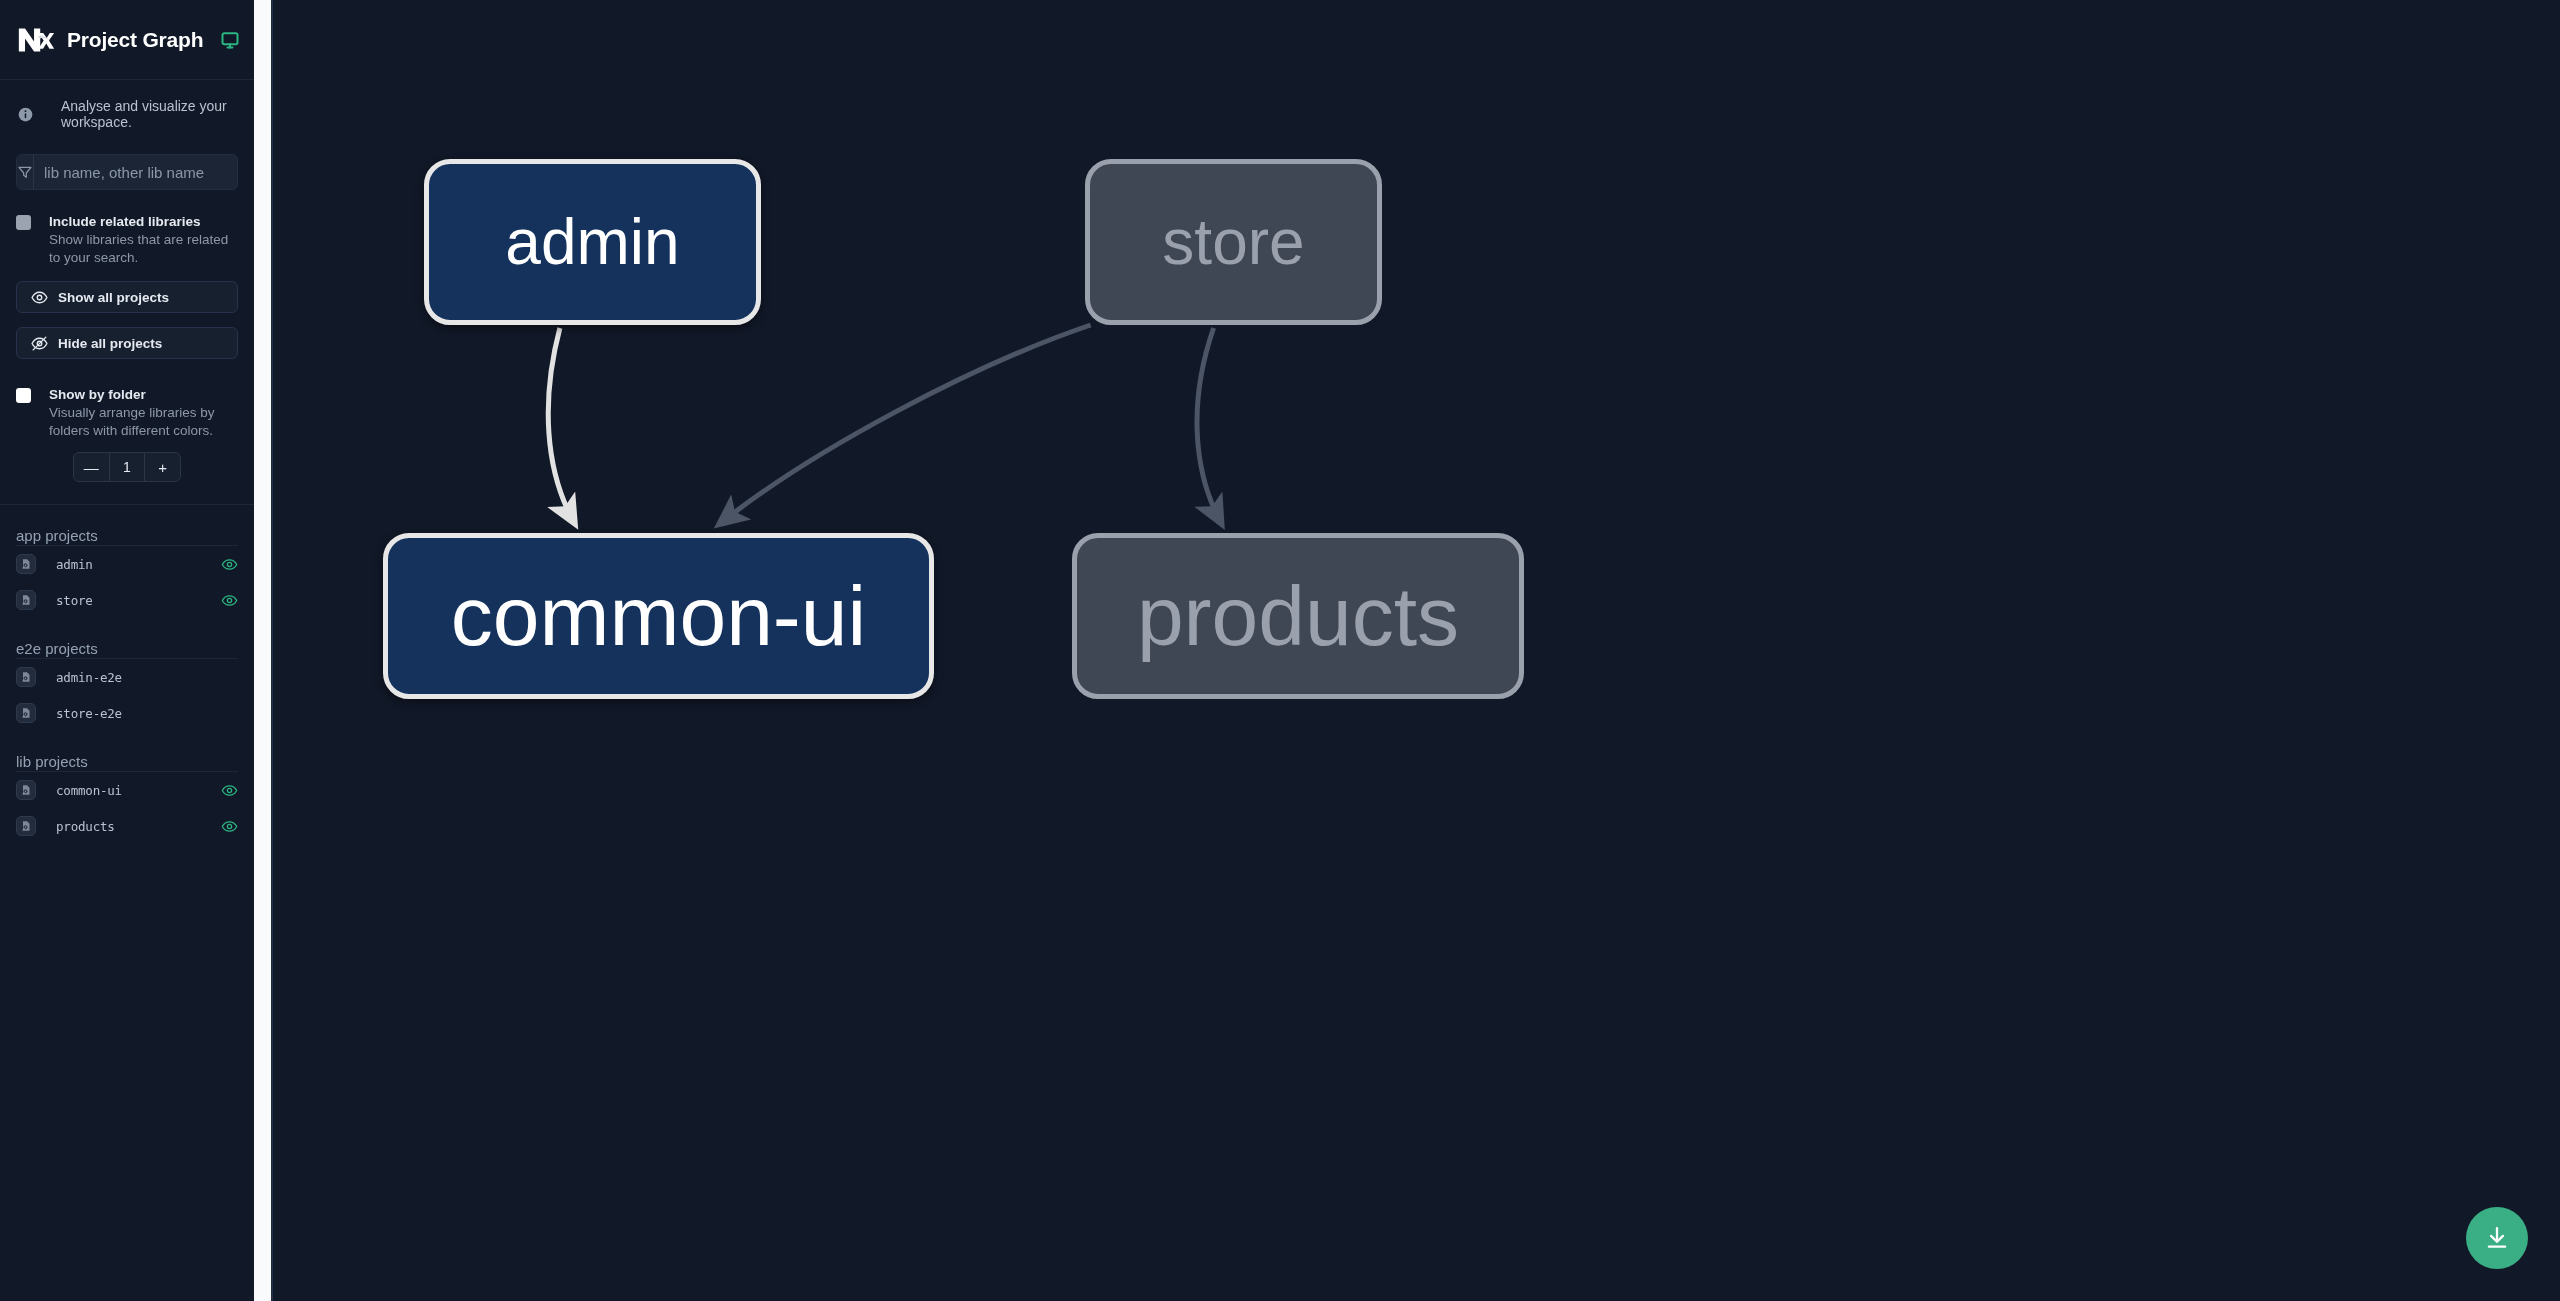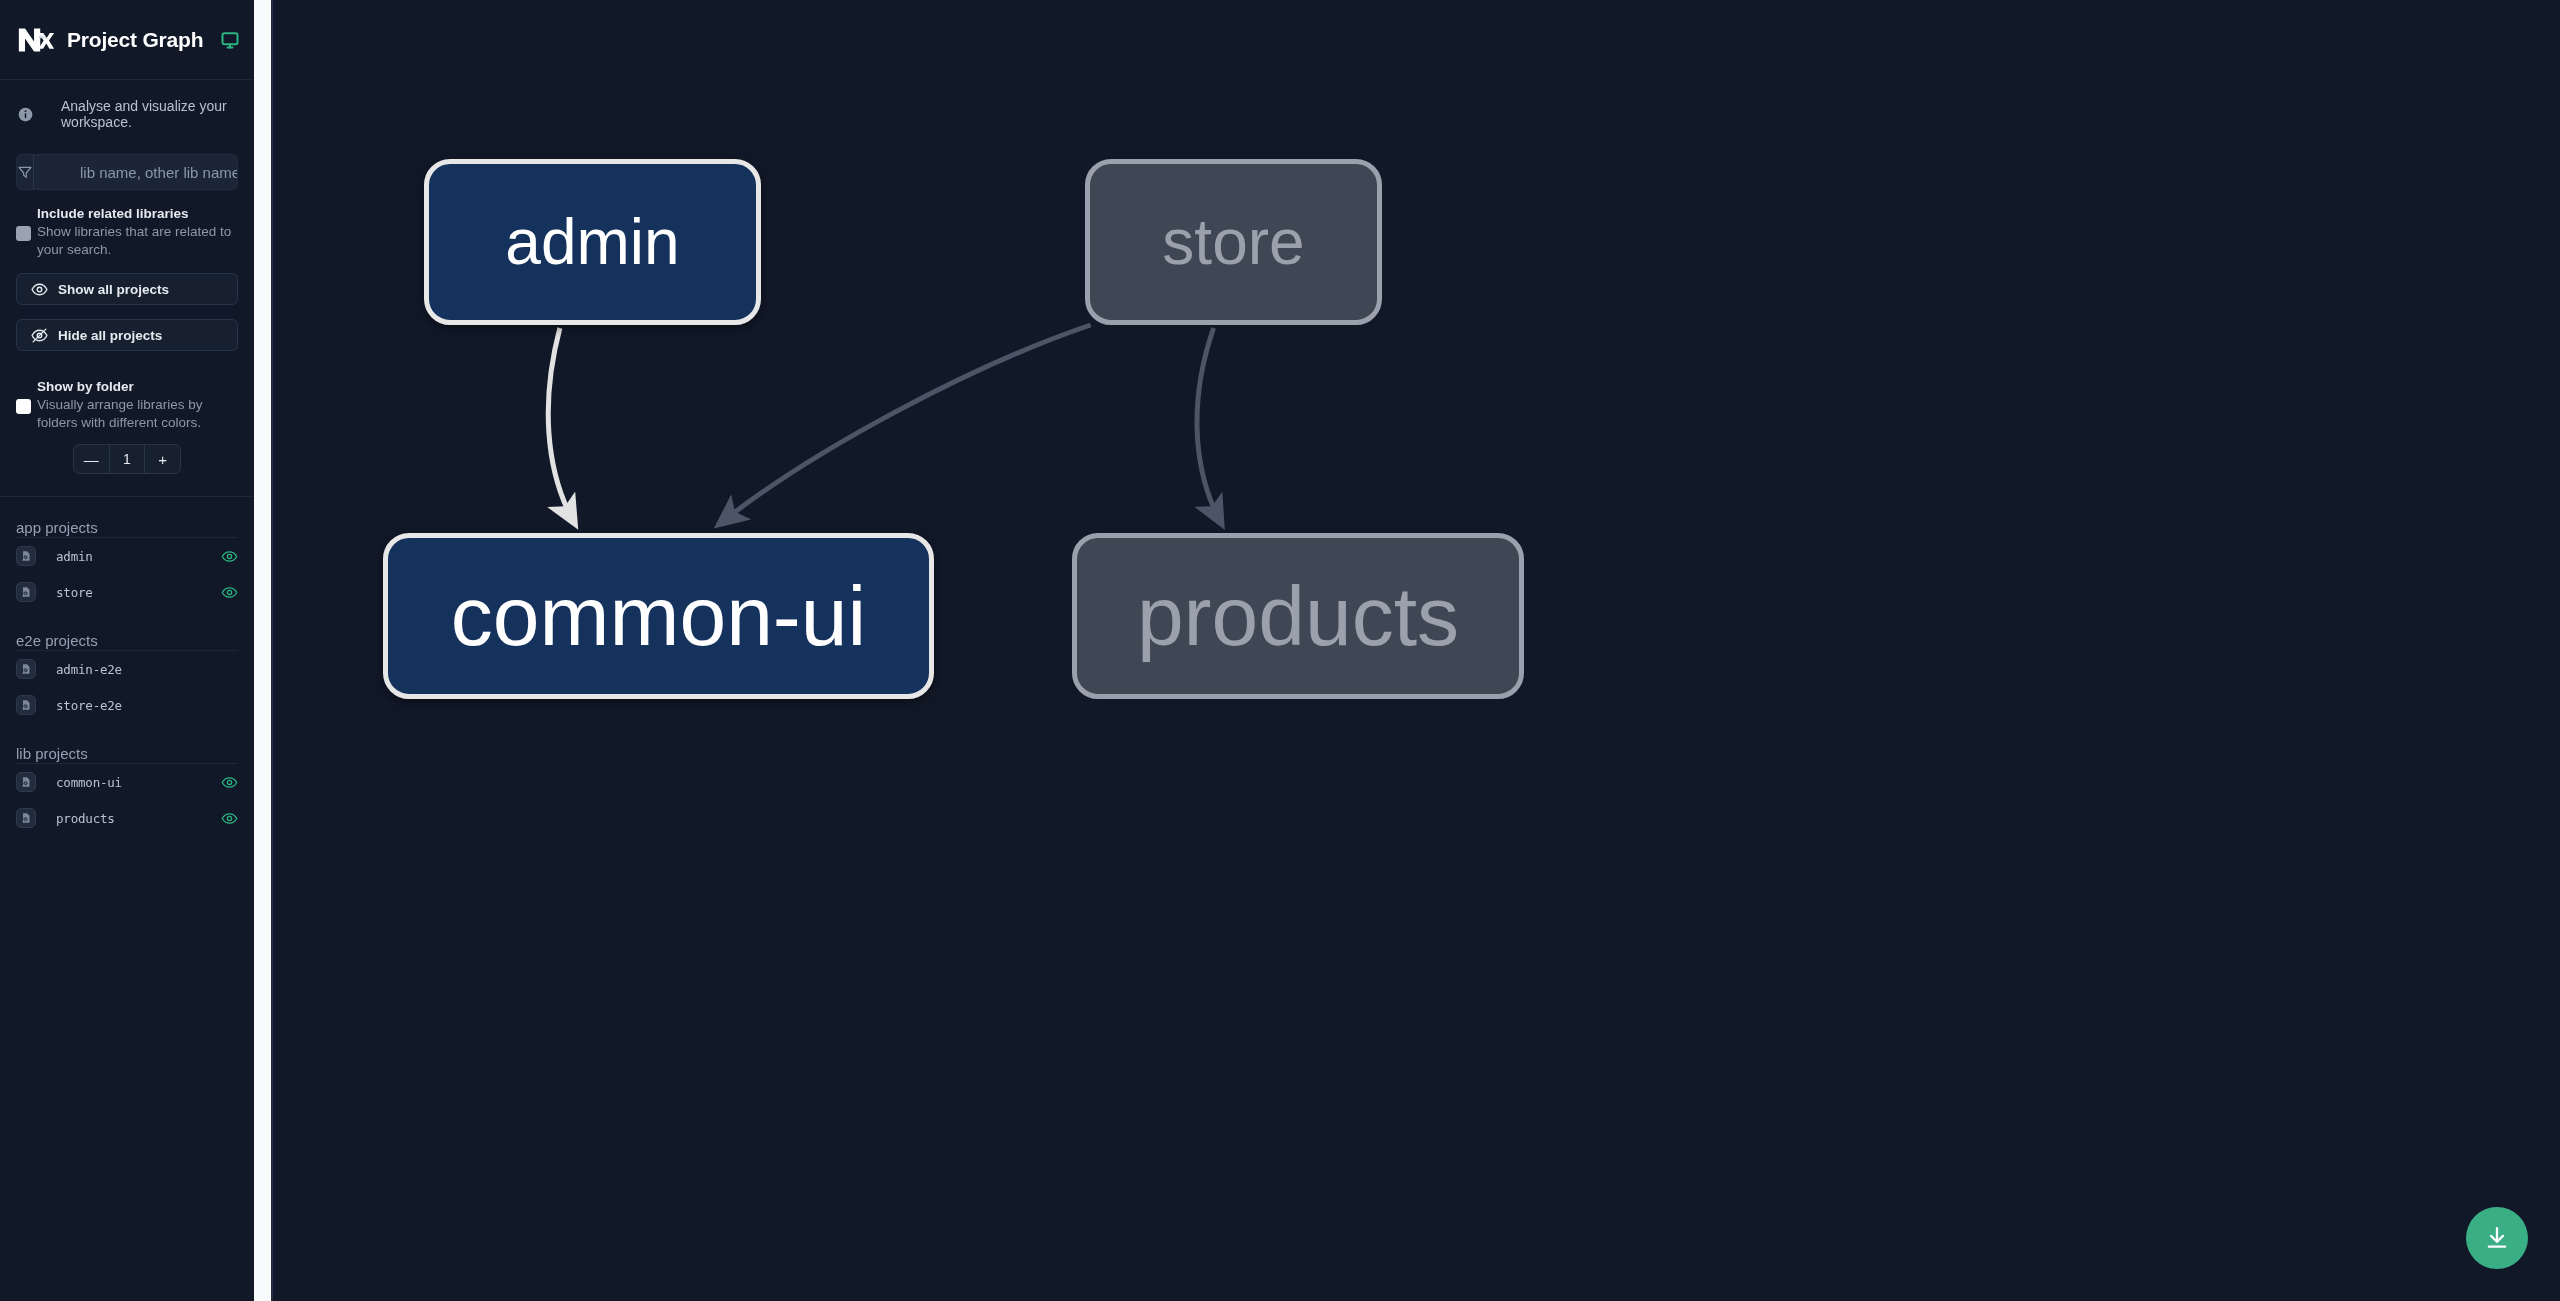--- a/index.html
+++ b/index.html
@@ -47,36 +47,35 @@
   .sb-tagline span { color: #b9c2cf; font-size: 14px; }
 
   
   .search-wrap {
     margin: 24px 16px 0 16px;
     height: 36px;
     display: flex; align-items: stretch;
     background: #1b2536; border-radius: 6px;
     border: 1px solid #222d40;
     overflow: hidden;
-    gap: 36px;
   }
   .search-icon-box {
     width: 34px; display:flex; align-items:center; justify-content:center;
     border-right: 1px solid #2a3547;
   }
   .funnel-icon { width: 16px; height: 16px; display:block; }
   .search-wrap input {
     flex: 1; background: transparent; border: 0; outline: none;
     color: #cbd5e1; font-size: 15px; font-family: "Liberation Sans", sans-serif;
     padding: 0 10px;
   }
   .search-wrap input::placeholder { color: #8b97a8; }
 
   
-  .chk-row { display: flex; gap: 6px; padding: 14px 16px 0 16px; align-items: center; }
+  .chk-row { display: flex; gap: 18px; padding: 22px 16px 0 16px; }
   .chk-box {
     width: 15px; height: 15px; flex: 0 0 15px; margin-top: 3px;
     border-radius: 3px;
   }
   .chk-box.grey { background: #9aa3af; }
   .chk-box.white { background: #ffffff; }
   .chk-box.green { background: #2bb583; display:flex; align-items:center; justify-content:center; }
   .chk-box.green svg { width: 12px; height: 12px; display:block; }
   .chk-text { min-width: 0; }
   .chk-label { color: #e6eaf0; font-size: 13.5px; font-weight: bold; line-height: 17px; }

